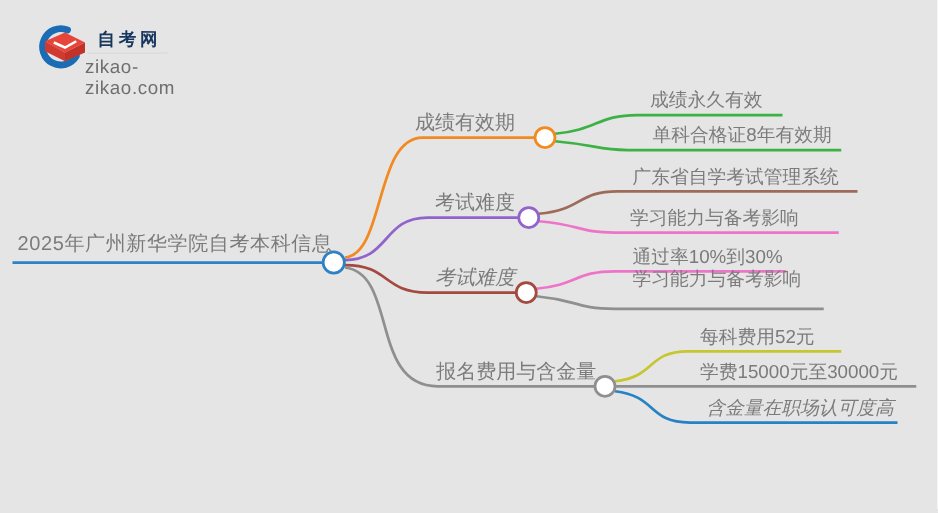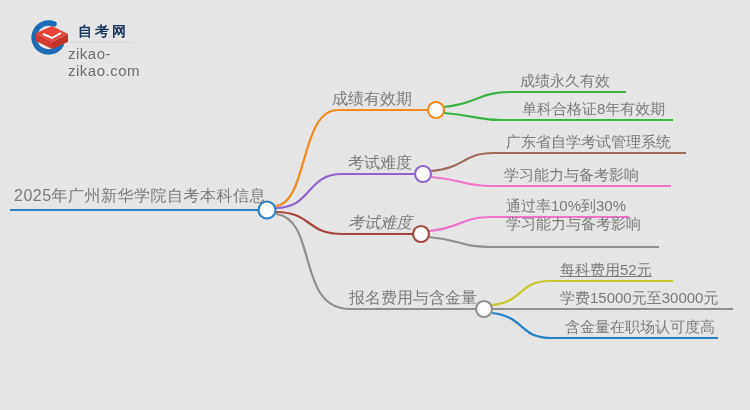--- a/index.html
+++ b/index.html
@@ -15,23 +15,23 @@
   .b1{left:332px;top:89px;}
   .b2{left:348px;top:153px;}
   .b3{left:348px;top:213px;font-style:italic;}
   .b4{left:349px;top:288px;}
   .l1{left:520px;top:72px;}
   .l2{left:522px;top:100px;}
   .l3{left:506px;top:133px;}
   .l4{left:504px;top:166px;}
   .l5{left:506px;top:197px;text-align:right;}
   .l6{left:506px;top:215px;}
-  .l7{left:560px;top:261px;text-decoration:underline;}
+  .l7{left:560px;top:261px;}
   .l8{left:560px;top:289px;}
-  .l9{left:565px;top:318px;}
+  .l9{left:565px;top:318px;font-style:italic;}
   .logo{position:absolute;left:28px;top:18px;width:130px;height:40px;cursor:pointer;}
   .logo-icon{position:absolute;left:0;top:0;}
   .logo-title{position:absolute;left:50px;top:5px;font-size:14px;font-weight:bold;color:#17365d;letter-spacing:3px;}
   .logo-divider{position:absolute;left:42px;top:24px;width:64px;height:1px;background:#d9d9d9;}
   .logo-url{position:absolute;left:40px;top:27px;font-size:15px;color:#6e6e6e;letter-spacing:.5px;}
 </style>
 </head>
 <body>
 
 <div id="stage">

